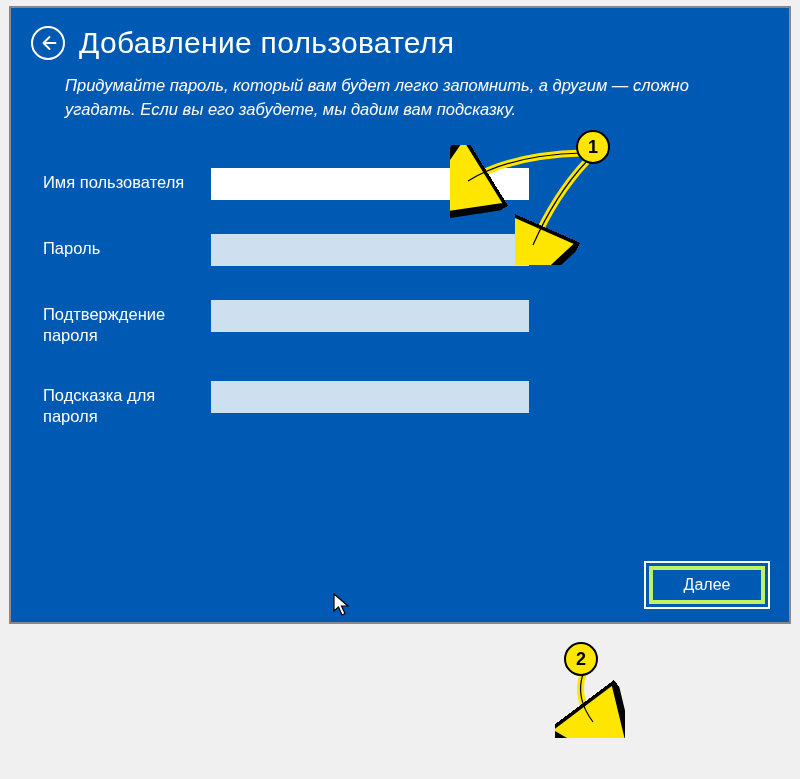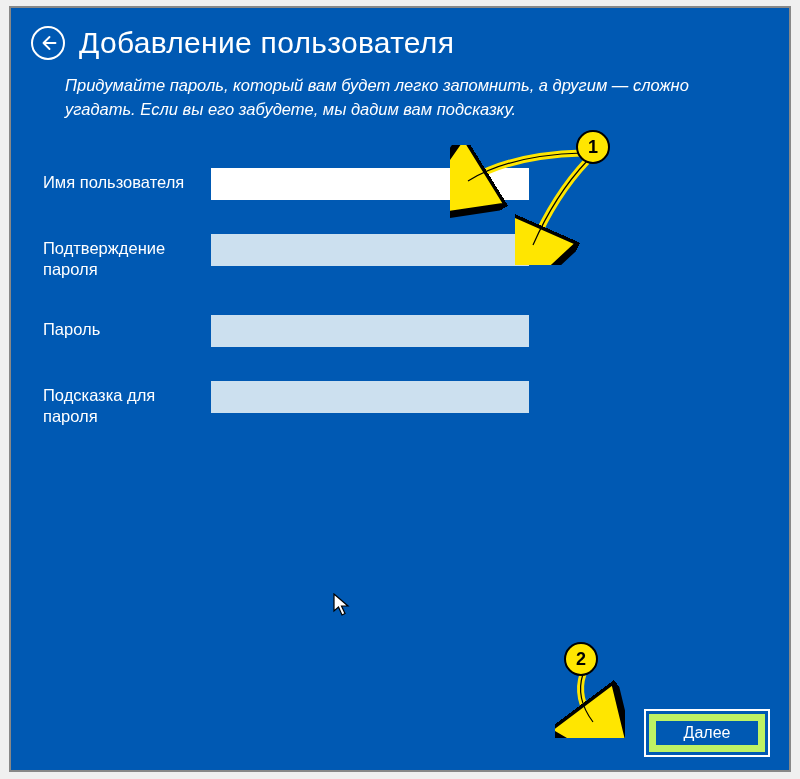--- a/index.html
+++ b/index.html
@@ -9,21 +9,21 @@
     background: #f0f0f0;
     font-family: "Segoe UI", Tahoma, sans-serif;
     position: relative;
     overflow: hidden;
   }
   .window {
     position: absolute;
     left: 9px;
     top: 6px;
     width: 782px;
-    height: 766px;
+    height: 618px;
     background: #0059b3;
     border: 2px solid #888;
     color: #fff;
   }
   .header {
     display: flex;
     align-items: center;
     padding: 18px 22px 10px 20px;
   }
   .back-btn {
@@ -82,21 +82,21 @@
     position: absolute;
     bottom: 18px;
     right: 24px;
     display: flex;
     gap: 22px;
   }
   .btn {
     min-width: 116px;
     height: 38px;
     background: transparent;
-    border: 7px solid #bef264;
+    border: 4px solid #bef264;
     color: #fff;
     font-size: 16px;
     cursor: pointer;
     padding: 0 18px;
   }
   .btn.primary {
     outline: 2px solid #fff;
     outline-offset: 3px;
   }
 
@@ -144,26 +144,26 @@
   <div class="description">Придумайте пароль, который вам будет легко запомнить, а другим — сложно угадать. Если вы его забудете, мы дадим вам подсказку.</div>
 
   <div class="form">
 
     <div class="row">
       <div class="label">Имя пользователя</div>
       <input class="field active" type="text" value="" style="">
     </div>
 
     <div class="row">
+      <div class="label">Пароль</div>
+      <input class="field" type="password" value="" style="">
+    </div>
+
+    <div class="row">
       <div class="label">Подтверждение пароля</div>
-      <input class="field" type="password" value="" style="">
-    </div>
-
-    <div class="row">
-      <div class="label">Пароль</div>
       <input class="field" type="password" value="" style="">
     </div>
 
     <div class="row">
       <div class="label">Подсказка для пароля</div>
       <input class="field" type="text" value="" style="">
     </div>
 
   </div>
 

